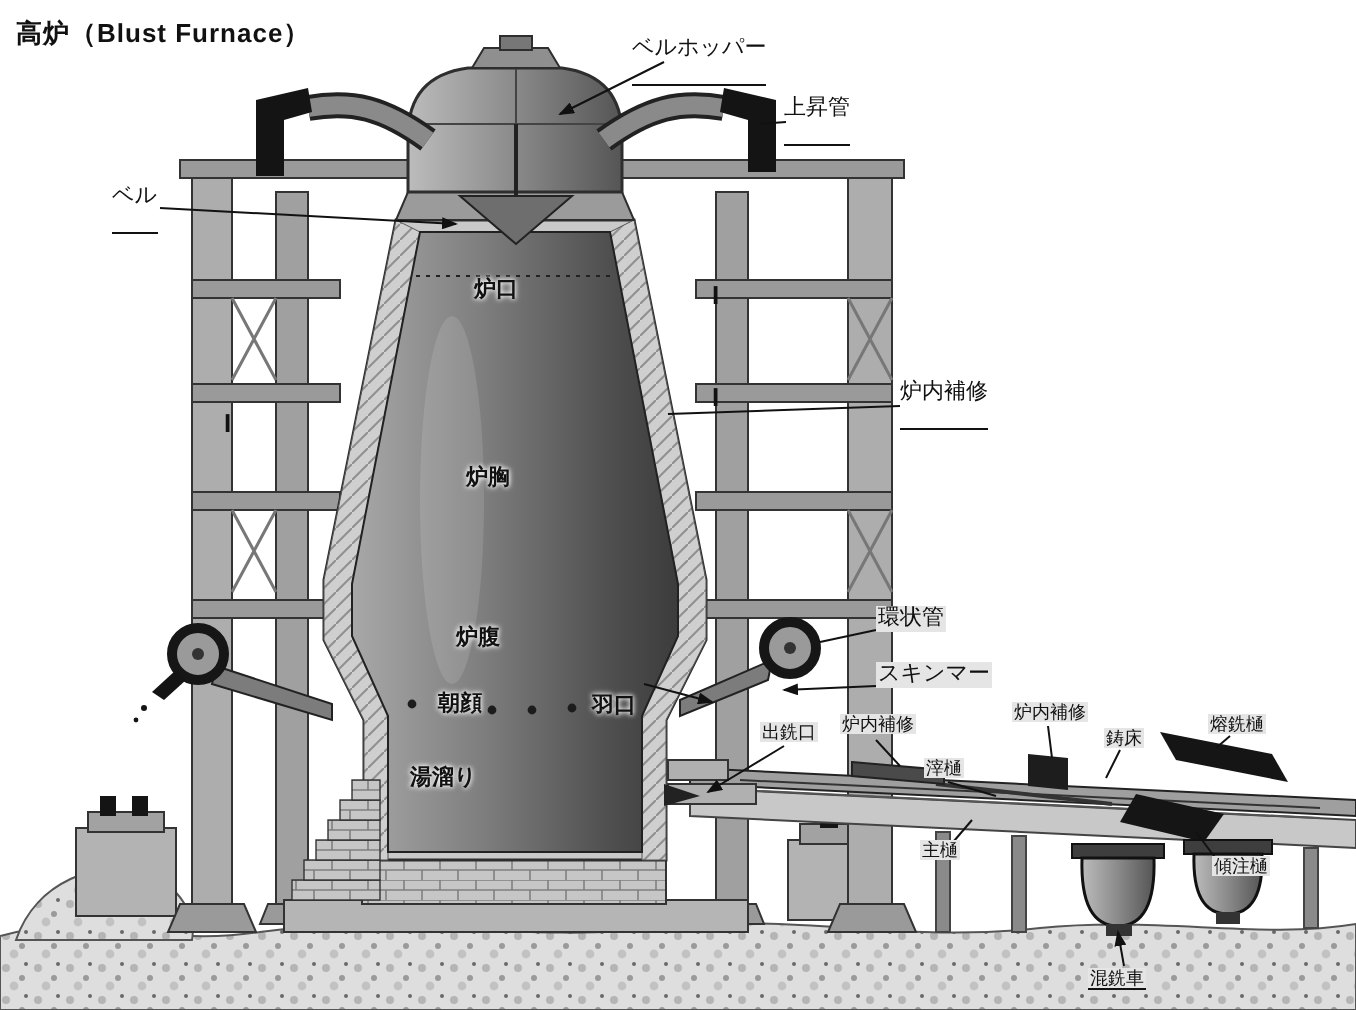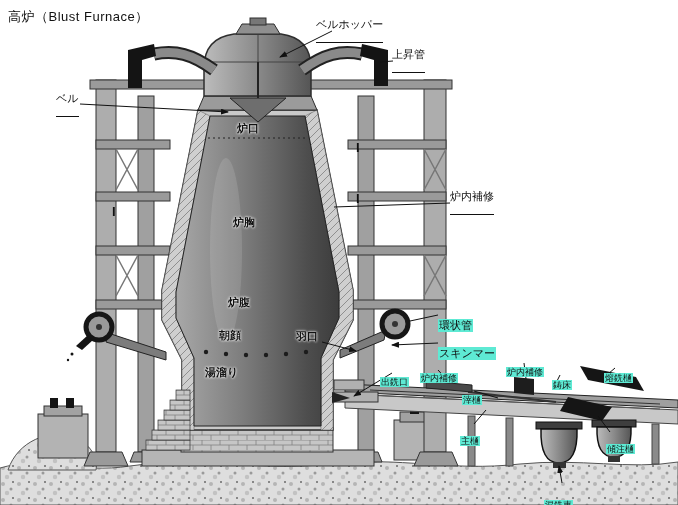--- a/index.html
+++ b/index.html
@@ -2,23 +2,23 @@
 <html><head>
 <meta charset="utf-8">
 <style>
   html,body{margin:0;padding:0;background:#fff;}
   .stage{position:relative;width:678px;height:505px;background:#ffffff;overflow:hidden;
          font-family:"Liberation Sans","DejaVu Sans",sans-serif;color:#111;}
   .stage svg{position:absolute;left:0;top:0;}
   .lbl{position:absolute;font-size:11px;line-height:1.15;white-space:nowrap;color:#111;}
   .lbl.u{border-bottom:1px solid #111;padding-bottom:11px;}
   .lbl.sm{font-size:9px;}
-  .lbl.bg{background:#5eead4;padding:0 1px;margin-top:16px;}
-  .lbl.onbody{font-weight:bold;text-shadow:0 0 2px #fff,0 0 3px #fff;}
-  .title{position:absolute;left:8px;top:8px;font-size:13px;font-weight:normal;letter-spacing:.5px;}
+  .lbl.bg{background:#e5e5e5;padding:0 1px;}
+  .lbl.onbody{font-weight:bold;text-shadow:0 0 2px #fff,0 0 3px #fff;margin-top:17px;}
+  .title{position:absolute;left:8px;top:8px;font-size:13px;font-weight:bold;letter-spacing:.5px;}
 </style>
 </head>
 <body>
 
 <div class="stage">
 
   <svg width="678" height="505" viewBox="0 0 678 505">
     <defs>
       <linearGradient id="bodyGrad" x1="0" y1="0" x2="1" y2="0">
         <stop offset="0" stop-color="#a8a8a8"></stop>

